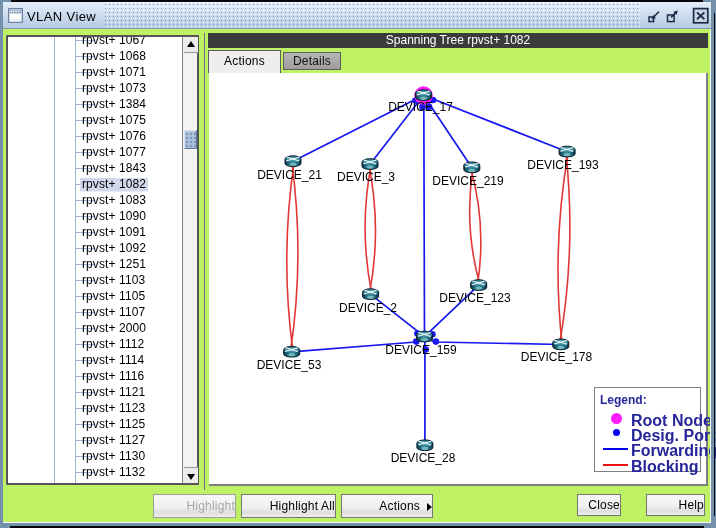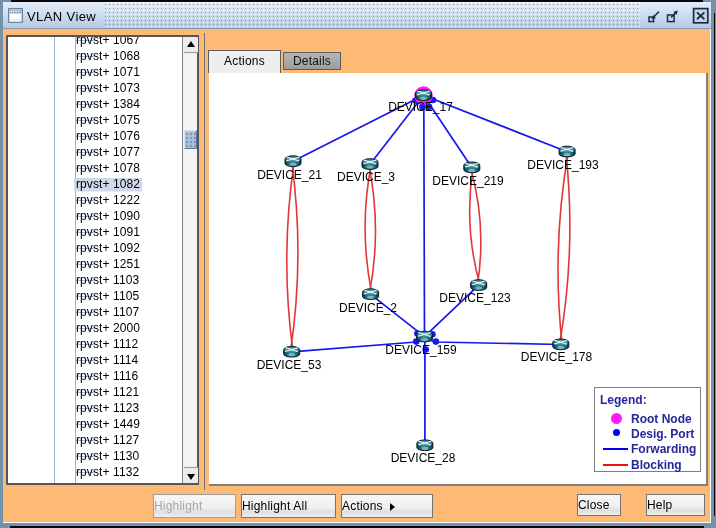--- a/index.html
+++ b/index.html
@@ -1,19 +1,19 @@
 <!DOCTYPE html>
 <html><head>
 <meta charset="utf-8">
 <style>
 * { margin:0; padding:0; box-sizing:border-box; }
 html,body { width:716px; height:528px; background:#7491AC; overflow:hidden;
   font-family:"Liberation Sans", sans-serif; }
 #win { position:absolute; left:0; top:0; width:714px; height:526px;
-  background:#fdba74; }
+  background:#bef264; }
 .frame { position:absolute; background:#7491AC; z-index:40; }
 #shadowtop { position:absolute; left:11px; top:0; width:692px; height:2px; background:#06070C; z-index:50;}
 #shadowright { position:absolute; left:713.8px; top:13px; width:1.4px; height:503px; background:#06070C; z-index:50;}
 #shadowbottom { position:absolute; left:10px; top:526px; width:694px; height:2px; background:#06070C; z-index:50;}
 
 #tbar { position:absolute; left:3px; top:2px; width:708px; height:27px;
   background-image:
     radial-gradient(circle at 0.6px 0.6px, rgba(255,255,255,1) 0 0.62px, transparent 0.95px),
     radial-gradient(circle at 0.6px 0.6px, rgba(116,145,188,0.95) 0 0.58px, transparent 0.9px),
     linear-gradient(180deg,#E4EDF8 0%,#CFDEF0 45%,#B6CAE2 100%);
@@ -24,21 +24,21 @@
   background:linear-gradient(180deg,#E4EDF8 0%,#CFDEF0 45%,#B6CAE2 100%); }
 #tp1 { left:0; width:101px; }
 #tp2 { left:637px; width:71px; }
 #ticon { position:absolute; left:5px; top:6px; width:15px; height:15px; }
 #ttext { position:absolute; left:24px; top:7px; font-size:13px; color:#000; letter-spacing:0.4px;}
 #tbtns { position:absolute; left:642px; top:5px; width:66px; height:18px; }
 
 #treep { position:absolute; left:6px; top:35px; width:193px; height:450px;
   border:2px solid #56565A; background:#FFF; }
 #treerows { position:absolute; left:0; top:0; width:174px; height:446px; overflow:hidden;}
-.trow { position:absolute; left:68px; font-size:12px; color:#000; height:16px; line-height:16px; white-space:pre; letter-spacing:0.1px;}
+.trow { position:absolute; left:74px; font-size:12px; color:#000; height:16px; line-height:16px; white-space:pre; letter-spacing:0.1px;}
 .trow.sel { padding:0 2px; margin-left:-2px; background:linear-gradient(#D2D8EC,#D2D8EC) no-repeat; background-size:100% 13.5px; background-position:0 2.8px; }
 .tconn { position:absolute; left:66.5px; width:20px; height:1px; background:#9EB6D5; }
 .tguide { position:absolute; top:0; width:1px; height:446px; background:#9EB6D5; }
 
 #sbar { position:absolute; right:0; top:0; width:15px; height:446px; background:#F3F3F3;
   border-left:1px solid #828282; }
 .sbtn { position:absolute; left:1px; width:14px; height:16px; background:#ECECEC; }
 #sup { top:0; border-bottom:1px solid #9a9a9a;}
 #sdown { bottom:0; border-top:1px solid #9a9a9a;}
 .tri { position:absolute; left:3px; width:0; height:0; }
@@ -58,25 +58,25 @@
   font-size:12px; color:#000; text-align:center; line-height:21px; z-index:3; letter-spacing:0.2px;}
 #tabuns { position:absolute; left:283px; top:52px; width:58px; height:18px;
   background:linear-gradient(180deg,#B6B6B6,#9E9E9E); border:1px solid #5E5E5E;
   font-size:12px; color:#111; text-align:center; line-height:16px; z-index:2; letter-spacing:0.2px;}
 #canvas { position:absolute; left:209px; top:73px; width:499px; height:413px; background:#FFF;
   border-right:2px solid #7F7F7F; border-bottom:2px solid #7F7F7F; }
 #topo { position:absolute; left:209px; top:73px; }
 
 #legend { position:absolute; left:594px; top:387px; width:107px; height:85px;
   background:#FFF; border:1px solid #7F7F7F; z-index:5; color:#26269A; font-weight:bold; }
-#legend .lt { position:absolute; font-size:12px; white-space:pre; }
+#legend .lt { position:absolute; font-size:16px; white-space:pre; }
 .ldot { position:absolute; border-radius:50%; }
 .lline { position:absolute; left:8px; width:25px; height:2px; }
 
-.btn { position:absolute; font-size:12px; color:#000; text-align:left;
+.btn { position:absolute; font-size:12px; color:#000; text-align:right;
   background:linear-gradient(180deg,#F7F7F7 0%,#F0F0F0 55%,#DFDFE3 78%,#EDEDED 100%);
   border:1px solid #757575; letter-spacing:0.2px;}
 #bhl  { left:153px; top:494px; width:83px; height:24px; line-height:22px; color:#A7A7A7; border-color:#9E9E9E; }
 #bhla { left:241px; top:494px; width:95px; height:24px; line-height:22px; }
 #bact { left:341px; top:494px; width:92px; height:24px; line-height:22px; }
 #bclose { left:577px; top:494px; width:44px; height:22px; line-height:20px; }
 #bhelp  { left:646px; top:494px; width:59px; height:22px; line-height:20px; }
 .atri { display:inline-block; width:0; height:0; border-top:4px solid transparent;
   border-bottom:4px solid transparent; border-left:5px solid #000; margin-left:7px; vertical-align:-1px;}
 </style>
@@ -134,25 +134,25 @@
         <div class="trow" style="top:42.6px">rpvst+ 1073</div>
         <div class="tconn" style="top:66.6px"></div>
         <div class="trow" style="top:58.6px">rpvst+ 1384</div>
         <div class="tconn" style="top:82.6px"></div>
         <div class="trow" style="top:74.6px">rpvst+ 1075</div>
         <div class="tconn" style="top:98.6px"></div>
         <div class="trow" style="top:90.6px">rpvst+ 1076</div>
         <div class="tconn" style="top:114.6px"></div>
         <div class="trow" style="top:106.6px">rpvst+ 1077</div>
         <div class="tconn" style="top:130.6px"></div>
-        <div class="trow" style="top:122.6px">rpvst+ 1078</div>
+        <div class="trow" style="top:122.6px">rpvst+ 1843</div>
         <div class="tconn" style="top:146.6px"></div>
         <div class="trow sel" style="top:138.6px">rpvst+ 1082</div>
         <div class="tconn" style="top:162.6px"></div>
-        <div class="trow" style="top:154.6px">rpvst+ 1222</div>
+        <div class="trow" style="top:154.6px">rpvst+ 1083</div>
         <div class="tconn" style="top:178.6px"></div>
         <div class="trow" style="top:170.6px">rpvst+ 1090</div>
         <div class="tconn" style="top:194.6px"></div>
         <div class="trow" style="top:186.6px">rpvst+ 1091</div>
         <div class="tconn" style="top:210.6px"></div>
         <div class="trow" style="top:202.6px">rpvst+ 1092</div>
         <div class="tconn" style="top:226.6px"></div>
         <div class="trow" style="top:218.6px">rpvst+ 1251</div>
         <div class="tconn" style="top:242.6px"></div>
         <div class="trow" style="top:234.6px">rpvst+ 1103</div>
@@ -166,40 +166,41 @@
         <div class="trow" style="top:298.6px">rpvst+ 1112</div>
         <div class="tconn" style="top:322.6px"></div>
         <div class="trow" style="top:314.6px">rpvst+ 1114</div>
         <div class="tconn" style="top:338.6px"></div>
         <div class="trow" style="top:330.6px">rpvst+ 1116</div>
         <div class="tconn" style="top:354.6px"></div>
         <div class="trow" style="top:346.6px">rpvst+ 1121</div>
         <div class="tconn" style="top:370.6px"></div>
         <div class="trow" style="top:362.6px">rpvst+ 1123</div>
         <div class="tconn" style="top:386.6px"></div>
-        <div class="trow" style="top:378.6px">rpvst+ 1449</div>
+        <div class="trow" style="top:378.6px">rpvst+ 1125</div>
         <div class="tconn" style="top:402.6px"></div>
         <div class="trow" style="top:394.6px">rpvst+ 1127</div>
         <div class="tconn" style="top:418.6px"></div>
         <div class="trow" style="top:410.6px">rpvst+ 1130</div>
         <div class="tconn" style="top:434.6px"></div>
         <div class="trow" style="top:426.6px">rpvst+ 1132</div>
       </div>
     <div id="sbar">
       <div class="sbtn" id="sup">
           <div class="tri"></div>
         </div>
       <div id="sthumb"></div>
       <div class="sbtn" id="sdown">
           <div class="tri"></div>
         </div>
     </div>
   </div>
 
   <div id="rdiv"></div>
+  <div id="rhead">Spanning Tree rpvst+ 1082</div>
   <div id="tabsel">Actions</div>
   <div id="tabuns">Details</div>
   <div id="canvas"></div>
   <svg id="topo" width="499" height="413" viewBox="209 73 499 413">
     <defs>
       <linearGradient id="bg" x1="0" y1="0" x2="1" y2="0">
         <stop offset="0%" stop-color="#0B2C3F"></stop>
         <stop offset="18%" stop-color="#1A6072"></stop>
         <stop offset="50%" stop-color="#46A0AE"></stop>
         <stop offset="82%" stop-color="#1A6072"></stop>

